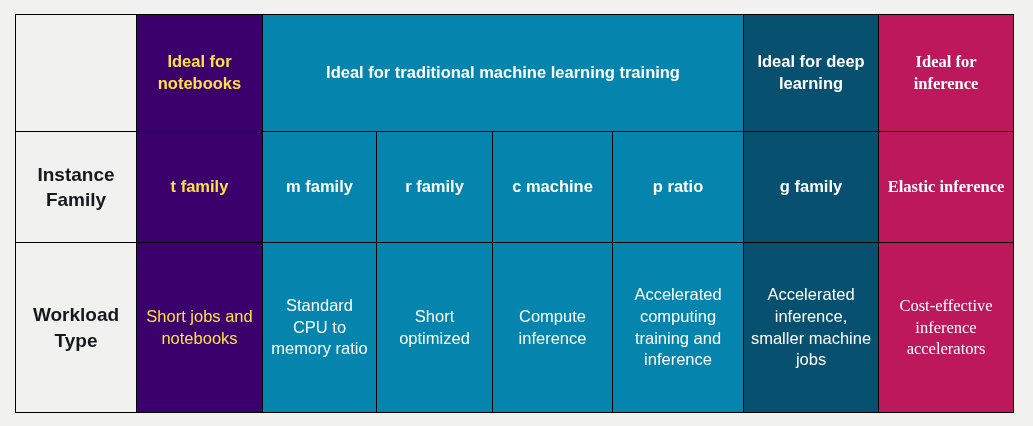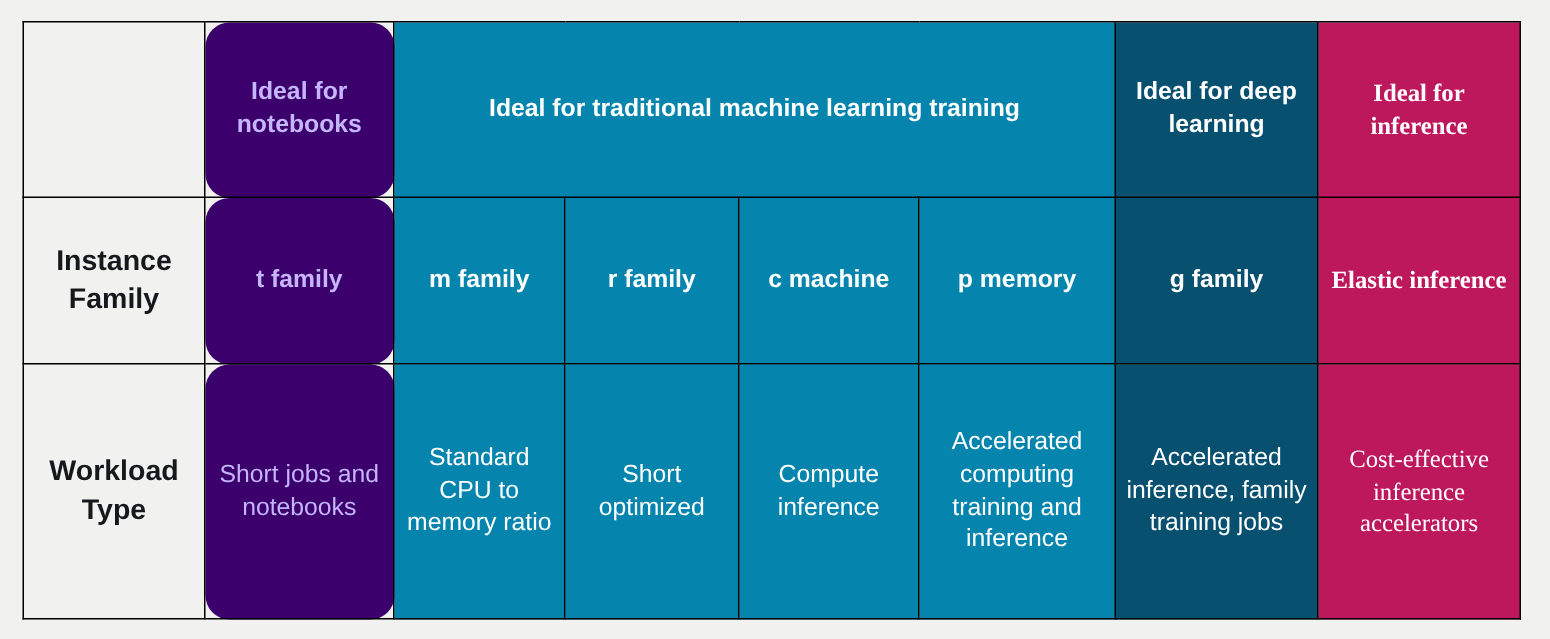--- a/index.html
+++ b/index.html
@@ -59,22 +59,21 @@
     border-color: #000000;
   }
   .cell-rowlabel {
     background: #f1f1f0;
     color: #16181c;
     font-weight: bold;
     font-size: 19px;
   }
   .cell-purple {
     background: #3b006b;
-    color: #c4b5fd;
-    border-radius: 16px;
+    color: #fde047;
   }
   .cell-teal {
     background: #0585ad;
     color: #ffffff;
   }
   .cell-darkteal {
     background: #07506f;
     color: #ffffff;
   }
   .cell-blue {
@@ -139,21 +138,21 @@
         <td class="cell-teal">
           <span class="fam-text">m family</span>
         </td>
         <td class="cell-teal">
           <span class="fam-text">r family</span>
         </td>
         <td class="cell-teal">
           <span class="fam-text">c machine</span>
         </td>
         <td class="cell-teal">
-          <span class="fam-text">p memory</span>
+          <span class="fam-text">p ratio</span>
         </td>
         <td class="cell-darkteal">
           <span class="fam-text">g family</span>
         </td>
         <td class="cell-blue">
           <span class="fam-text">Elastic inference</span>
         </td>
       </tr>
 
       <tr class="row-workload">
@@ -167,21 +166,21 @@
         <td class="cell-teal">
           <span class="work-text">Short optimized</span>
         </td>
         <td class="cell-teal">
           <span class="work-text">Compute inference</span>
         </td>
         <td class="cell-teal">
           <span class="work-text">Accelerated computing training and inference</span>
         </td>
         <td class="cell-darkteal">
-          <span class="work-text">Accelerated inference, family training jobs</span>
+          <span class="work-text">Accelerated inference, smaller machine jobs</span>
         </td>
         <td class="cell-blue">
           <span class="work-text">Cost-effective inference accelerators</span>
         </td>
       </tr>
     </tbody>
   </table>
 </div>
 
 </body></html>

